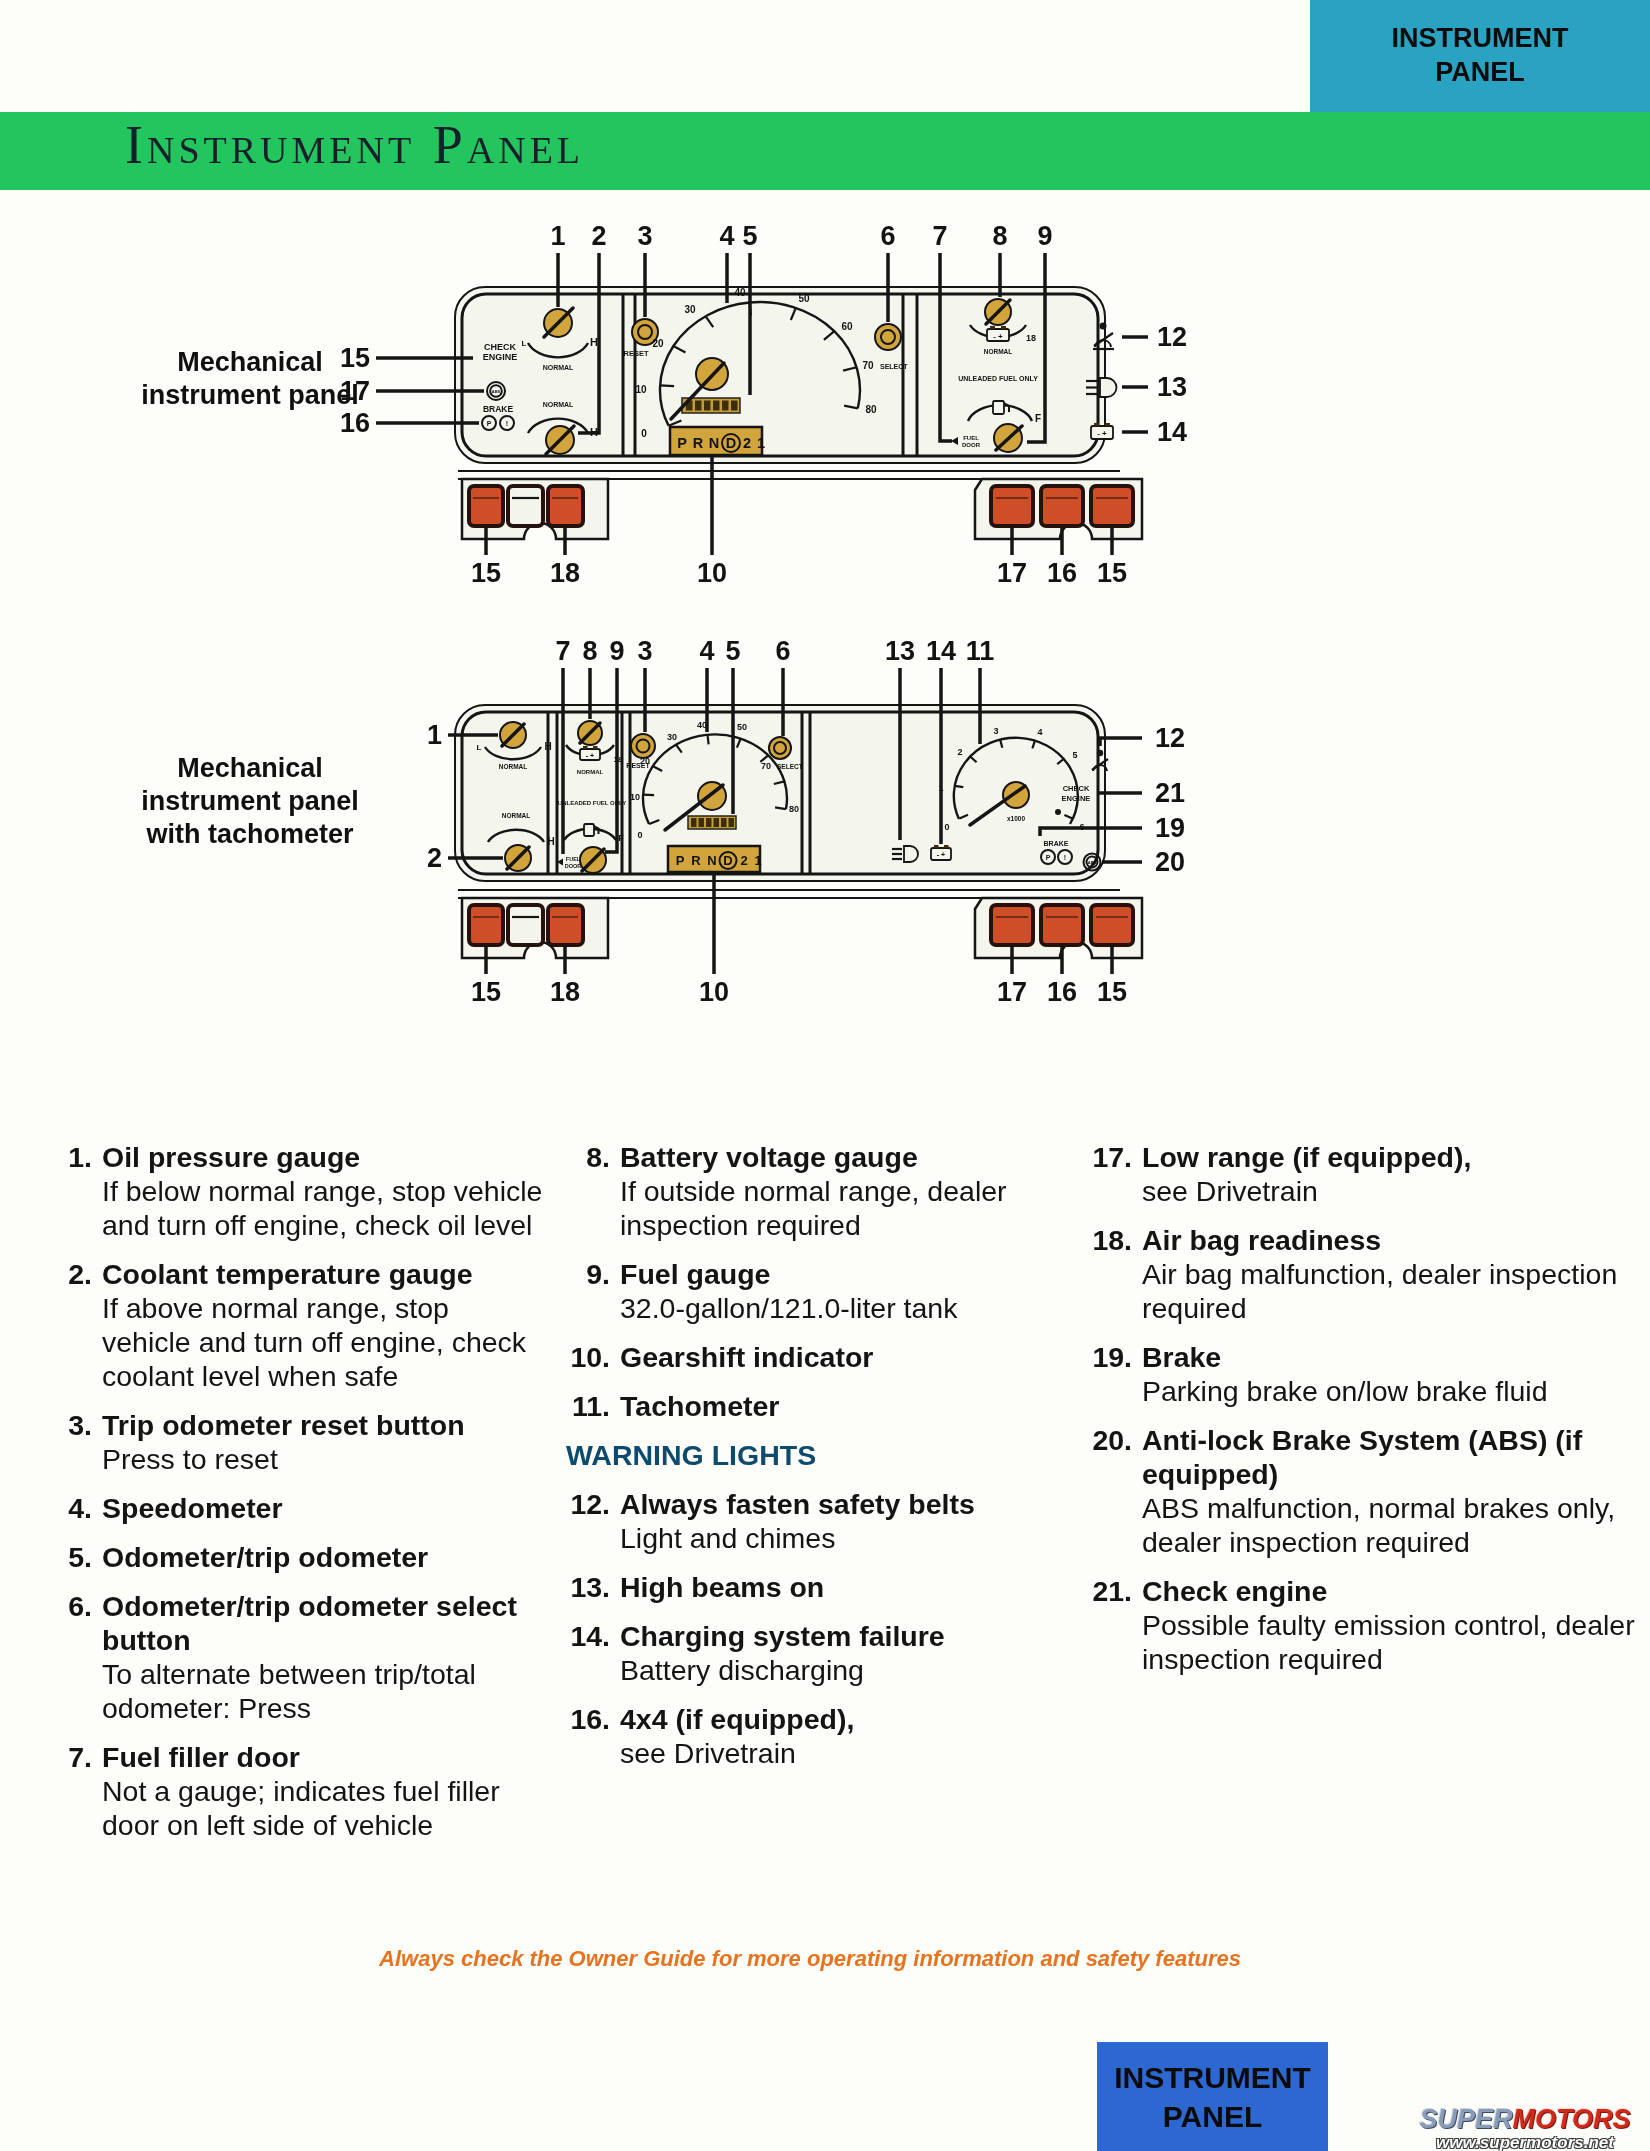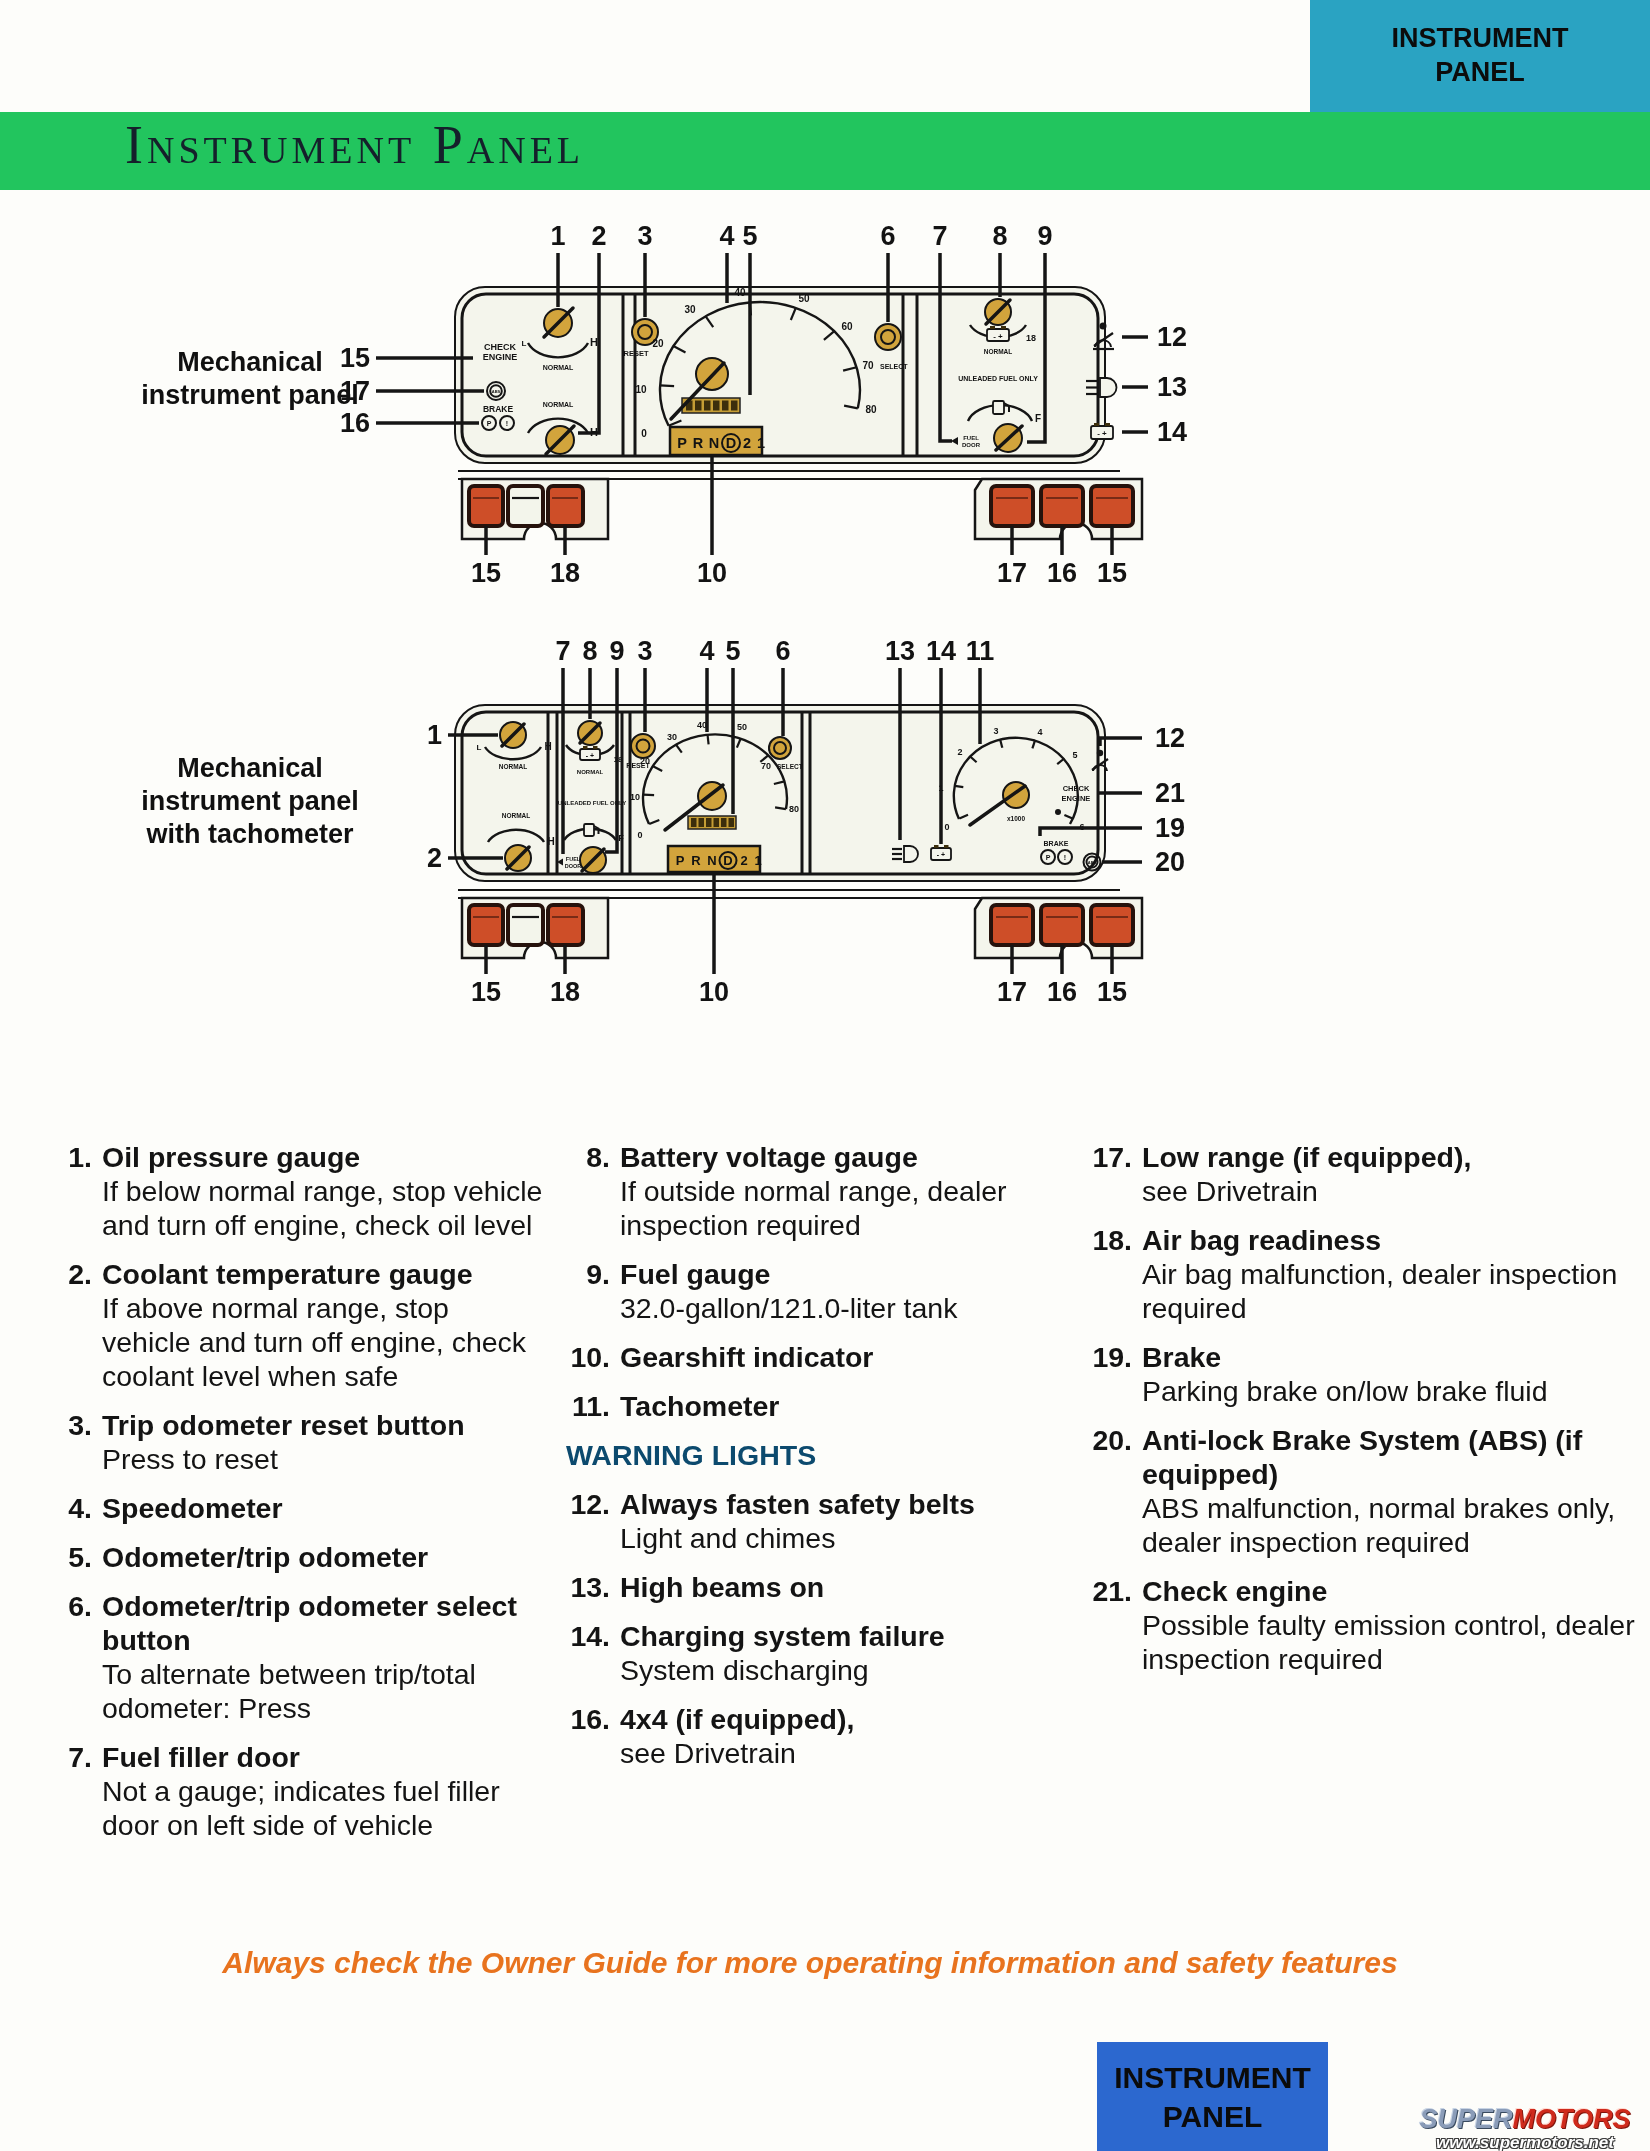--- a/index.html
+++ b/index.html
@@ -46,21 +46,21 @@
   .leg-col{position:absolute;top:0;}
   #col1{left:38px;width:505px;}
   #col2{left:556px;width:505px;}
   #col3{left:1078px;width:562px;}
   .leg-item{display:flex;margin-bottom:15px;}
   .leg-num{flex:0 0 54px;text-align:right;padding-right:10px;font-weight:bold;}
   .leg-title{font-weight:bold;}
   .leg-header{color:#0c4a6e;font-weight:bold;margin:2px 0 15px 10px;}
 
   .footer-note{position:absolute;left:0;top:1946px;width:1620px;text-align:center;
-        font-size:30px;font-weight:bold;font-style:italic;color:#e8731e;}
+        font-size:22px;font-weight:bold;font-style:italic;color:#e8731e;}
   .bottom-tab{position:absolute;left:1097px;top:2042px;width:231px;height:109px;background:#2c68cf;
         display:flex;flex-direction:column;align-items:center;justify-content:center;
         font-size:30px;font-weight:bold;color:#0b0b0b;text-align:center;line-height:1.3;}
   .watermark{position:absolute;left:1400px;top:2106px;width:250px;text-align:center;
         font-style:italic;font-weight:bold;line-height:1;}
   .wm-super{font-size:27px;color:#8a9cb8;text-shadow:1px 1px 0 #394a5e,-1px -1px 0 #c8d4e4;}
   .wm-motors{font-size:27px;color:#cf2a1c;text-shadow:1px 1px 0 #7e150c,-1px -1px 0 #ffd9d0;}
   .wm-url{font-size:17px;color:#ffffff;margin-top:1px;
         text-shadow:-1px -1px 0 #3a3a3a,1px -1px 0 #3a3a3a,-1px 1px 0 #3a3a3a,1px 1px 0 #3a3a3a;}
 </style>
@@ -626,21 +626,21 @@
         <div class="leg-item">
           <span class="leg-num">13.</span>
           <div class="leg-body">
             <div class="leg-title">High beams on</div>
           </div>
         </div>
         <div class="leg-item">
           <span class="leg-num">14.</span>
           <div class="leg-body">
             <div class="leg-title">Charging system failure</div>
-            <div class="leg-desc">System discharging</div>
+            <div class="leg-desc">Battery discharging</div>
           </div>
         </div>
         <div class="leg-item">
           <span class="leg-num">16.</span>
           <div class="leg-body">
             <div class="leg-title">4x4 (if equipped),</div>
             <div class="leg-desc">see Drivetrain</div>
           </div>
         </div>
       </div>

